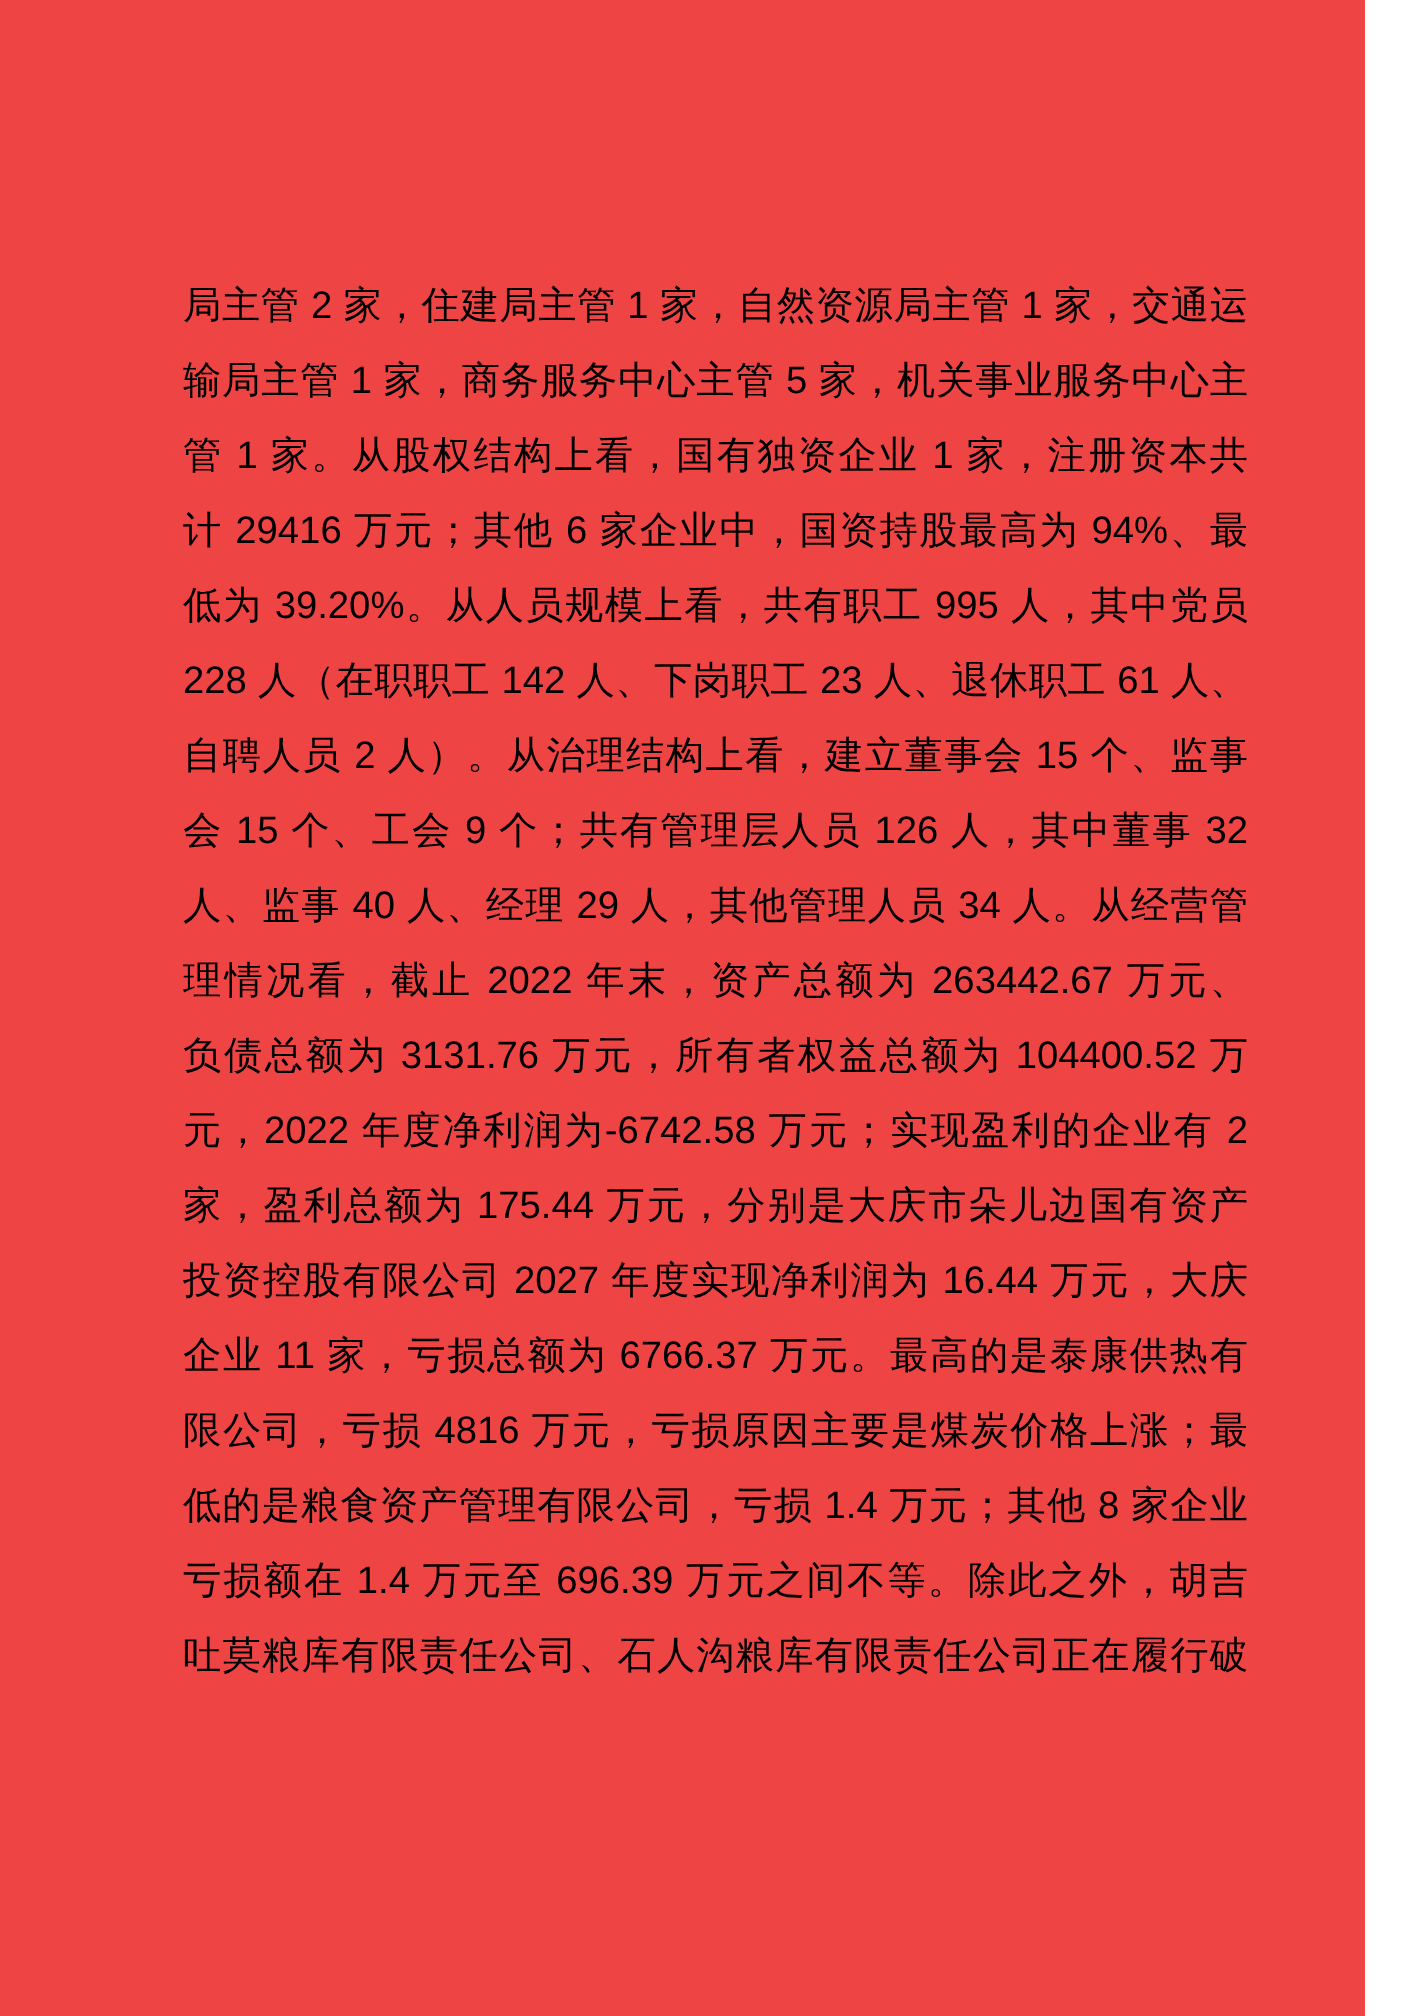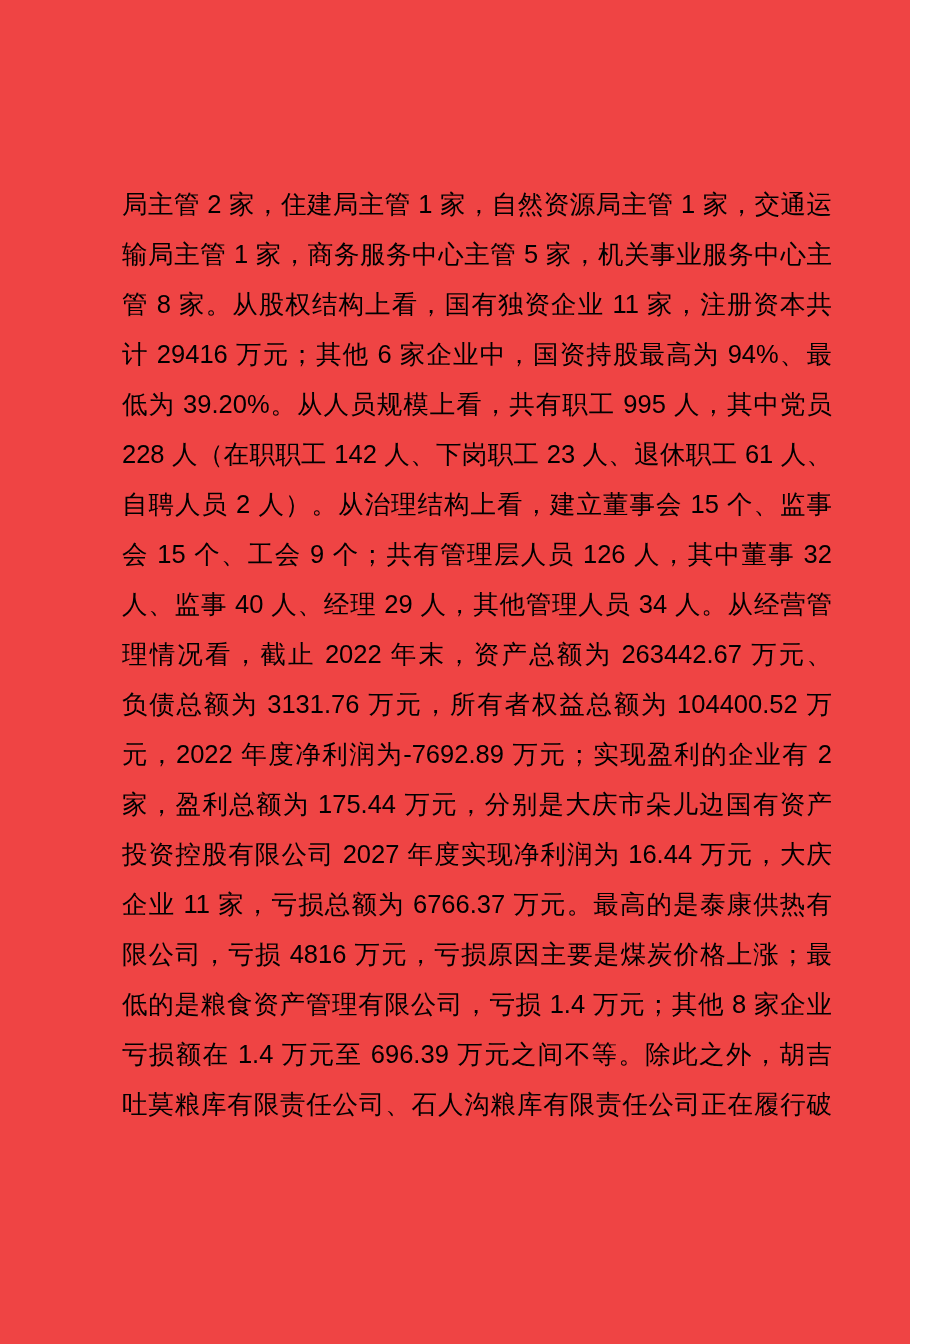--- a/index.html
+++ b/index.html
@@ -35,30 +35,30 @@
     overflow: visible;
   }
 </style>
 </head>
 <body>
 
 <div class="page">
   <div class="doc-body">
     <div class="text-line">局主管 2 家，住建局主管 1 家，自然资源局主管 1 家，交通运</div>
     <div class="text-line">输局主管 1 家，商务服务中心主管 5 家，机关事业服务中心主</div>
-    <div class="text-line">管 8 家。从股权结构上看，国有独资企业 11 家，注册资本共</div>
+    <div class="text-line">管 1 家。从股权结构上看，国有独资企业 1 家，注册资本共</div>
     <div class="text-line">计 29416 万元；其他 6 家企业中，国资持股最高为 94%、最</div>
     <div class="text-line">低为 39.20%。从人员规模上看，共有职工 995 人，其中党员</div>
     <div class="text-line">228 人（在职职工 142 人、下岗职工 23 人、退休职工 61 人、</div>
     <div class="text-line">自聘人员 2 人）。从治理结构上看，建立董事会 15 个、监事</div>
     <div class="text-line">会 15 个、工会 9 个；共有管理层人员 126 人，其中董事 32</div>
     <div class="text-line">人、监事 40 人、经理 29 人，其他管理人员 34 人。从经营管</div>
     <div class="text-line">理情况看，截止 2022 年末，资产总额为 263442.67 万元、</div>
     <div class="text-line">负债总额为 3131.76 万元，所有者权益总额为 104400.52 万</div>
-    <div class="text-line">元，2022 年度净利润为-7692.89 万元；实现盈利的企业有 2</div>
+    <div class="text-line">元，2022 年度净利润为-6742.58 万元；实现盈利的企业有 2</div>
     <div class="text-line">家，盈利总额为 175.44 万元，分别是大庆市朵儿边国有资产</div>
     <div class="text-line">投资控股有限公司 2027 年度实现净利润为 16.44 万元，大庆</div>
     <div class="text-line">企业 11 家，亏损总额为 6766.37 万元。最高的是泰康供热有</div>
     <div class="text-line">限公司，亏损 4816 万元，亏损原因主要是煤炭价格上涨；最</div>
     <div class="text-line">低的是粮食资产管理有限公司，亏损 1.4 万元；其他 8 家企业</div>
     <div class="text-line">亏损额在 1.4 万元至 696.39 万元之间不等。除此之外，胡吉</div>
     <div class="text-line">吐莫粮库有限责任公司、石人沟粮库有限责任公司正在履行破</div>
   </div>
 </div>
 

